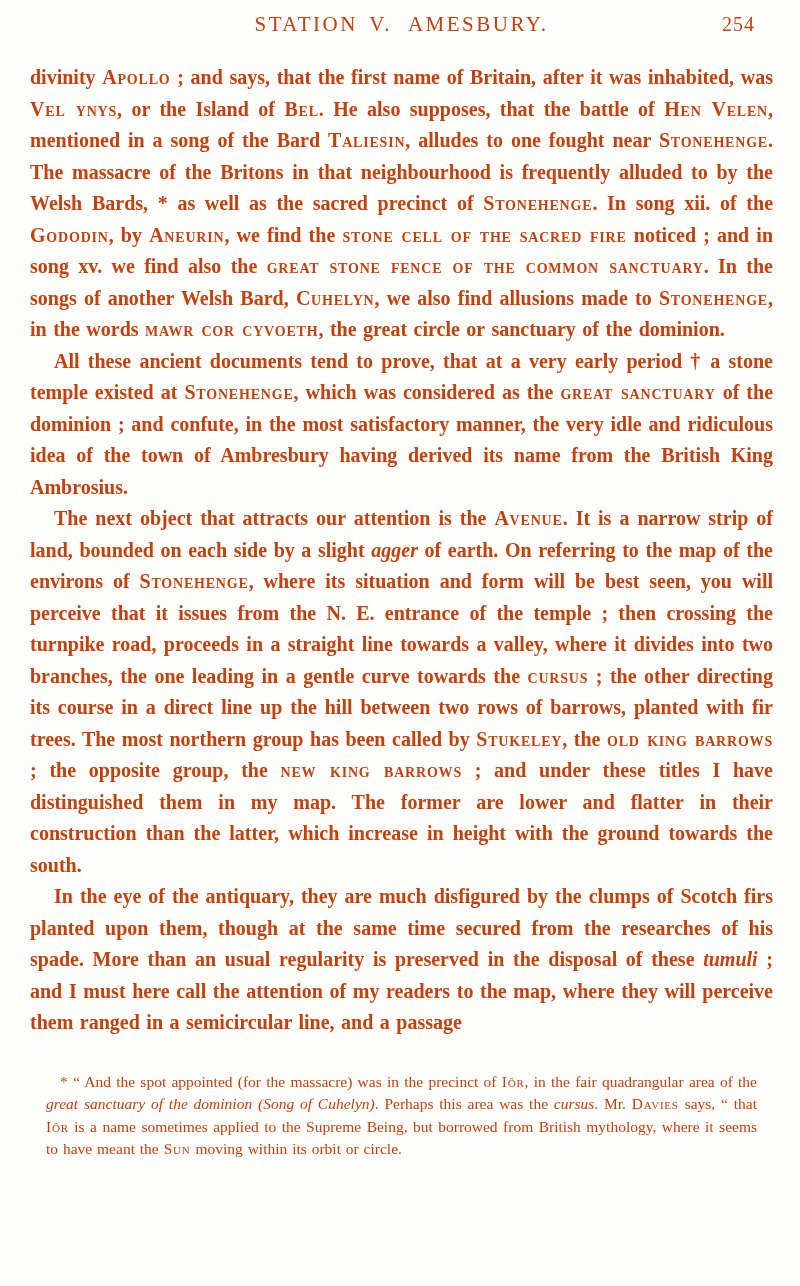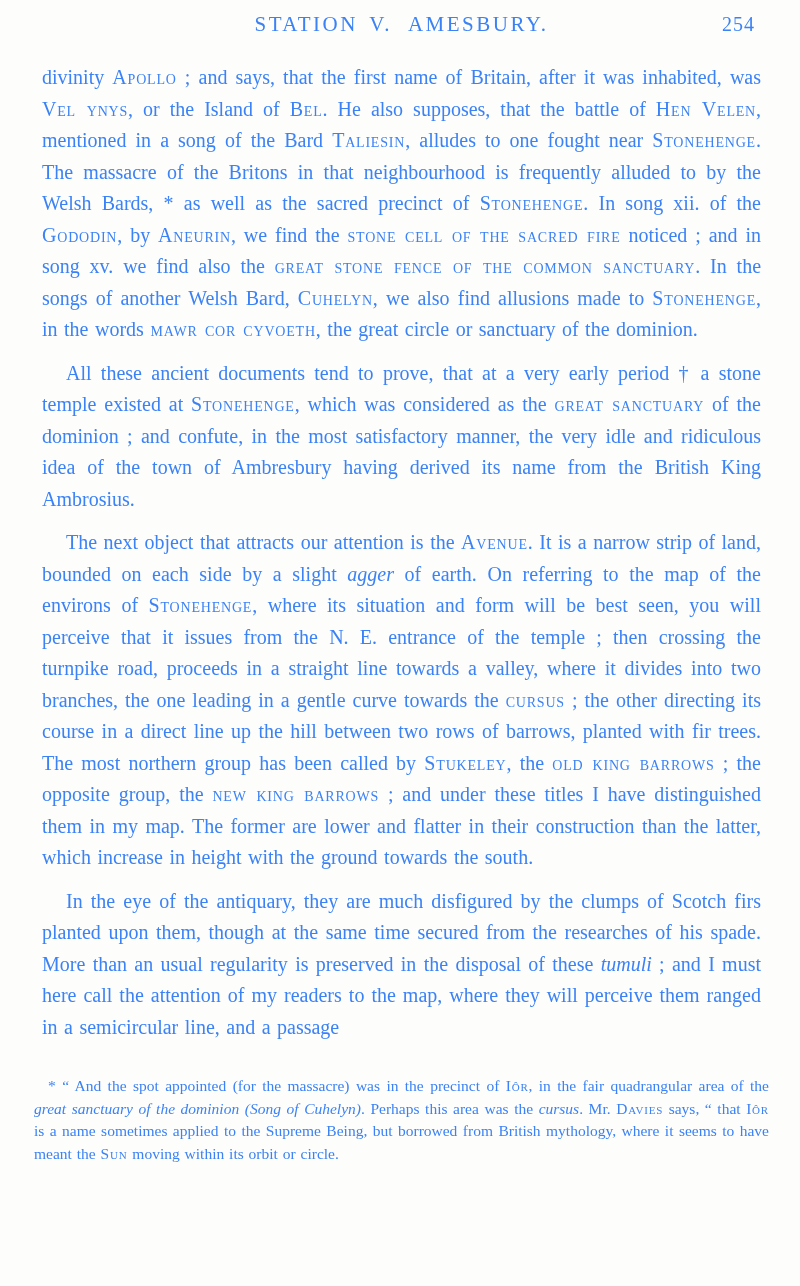--- a/index.html
+++ b/index.html
@@ -2,21 +2,21 @@
 <html><head>
 <meta charset="utf-8">
 <style>
   html, body { margin: 0; padding: 0; }
   body { background: #f7f6f2; }
   .page {
     width: 800px;
     height: 1286px;
     box-sizing: border-box;
     background: #fdfdfb;
-    color: #3b82f6;
+    color: #c2410c;
     font-family: "Liberation Serif", "DejaVu Serif", serif;
     padding: 12px 27px 0 30px;
     position: relative;
     overflow: hidden;
   }
   .header {
     position: relative;
     height: 34px;
     margin-bottom: 16px;
   }
@@ -35,32 +35,32 @@
     right: 18px; top: 1px;
     font-size: 20px;
     letter-spacing: 1px;
   }
   .body-text {
     font-size: 20px;
     line-height: 31.5px;
     text-align: justify;
     word-spacing: 1.5px;
   }
-  .para { margin: 12px; }
+  .para { margin: 0; font-weight: bold; }
   .para.indent { text-indent: 24px; }
   .run-sc { font-variant: small-caps; letter-spacing: 0.8px; }
   .run-it { font-style: italic; }
   .footnotes {
     margin-top: 32px;
     font-size: 15.5px;
     line-height: 22.5px;
     text-align: justify;
     word-spacing: 1px;
   }
-  .fnote { margin: 4px; text-indent: 14px; }
+  .fnote { margin: 16px; text-indent: 14px; }
 </style>
 </head>
 <body>
 
 <div class="page">
 
   <div class="header">
     <div class="running-title">
       <span>STATION V.</span><span class="title-gap"></span><span>AMESBURY.</span>
     </div>

